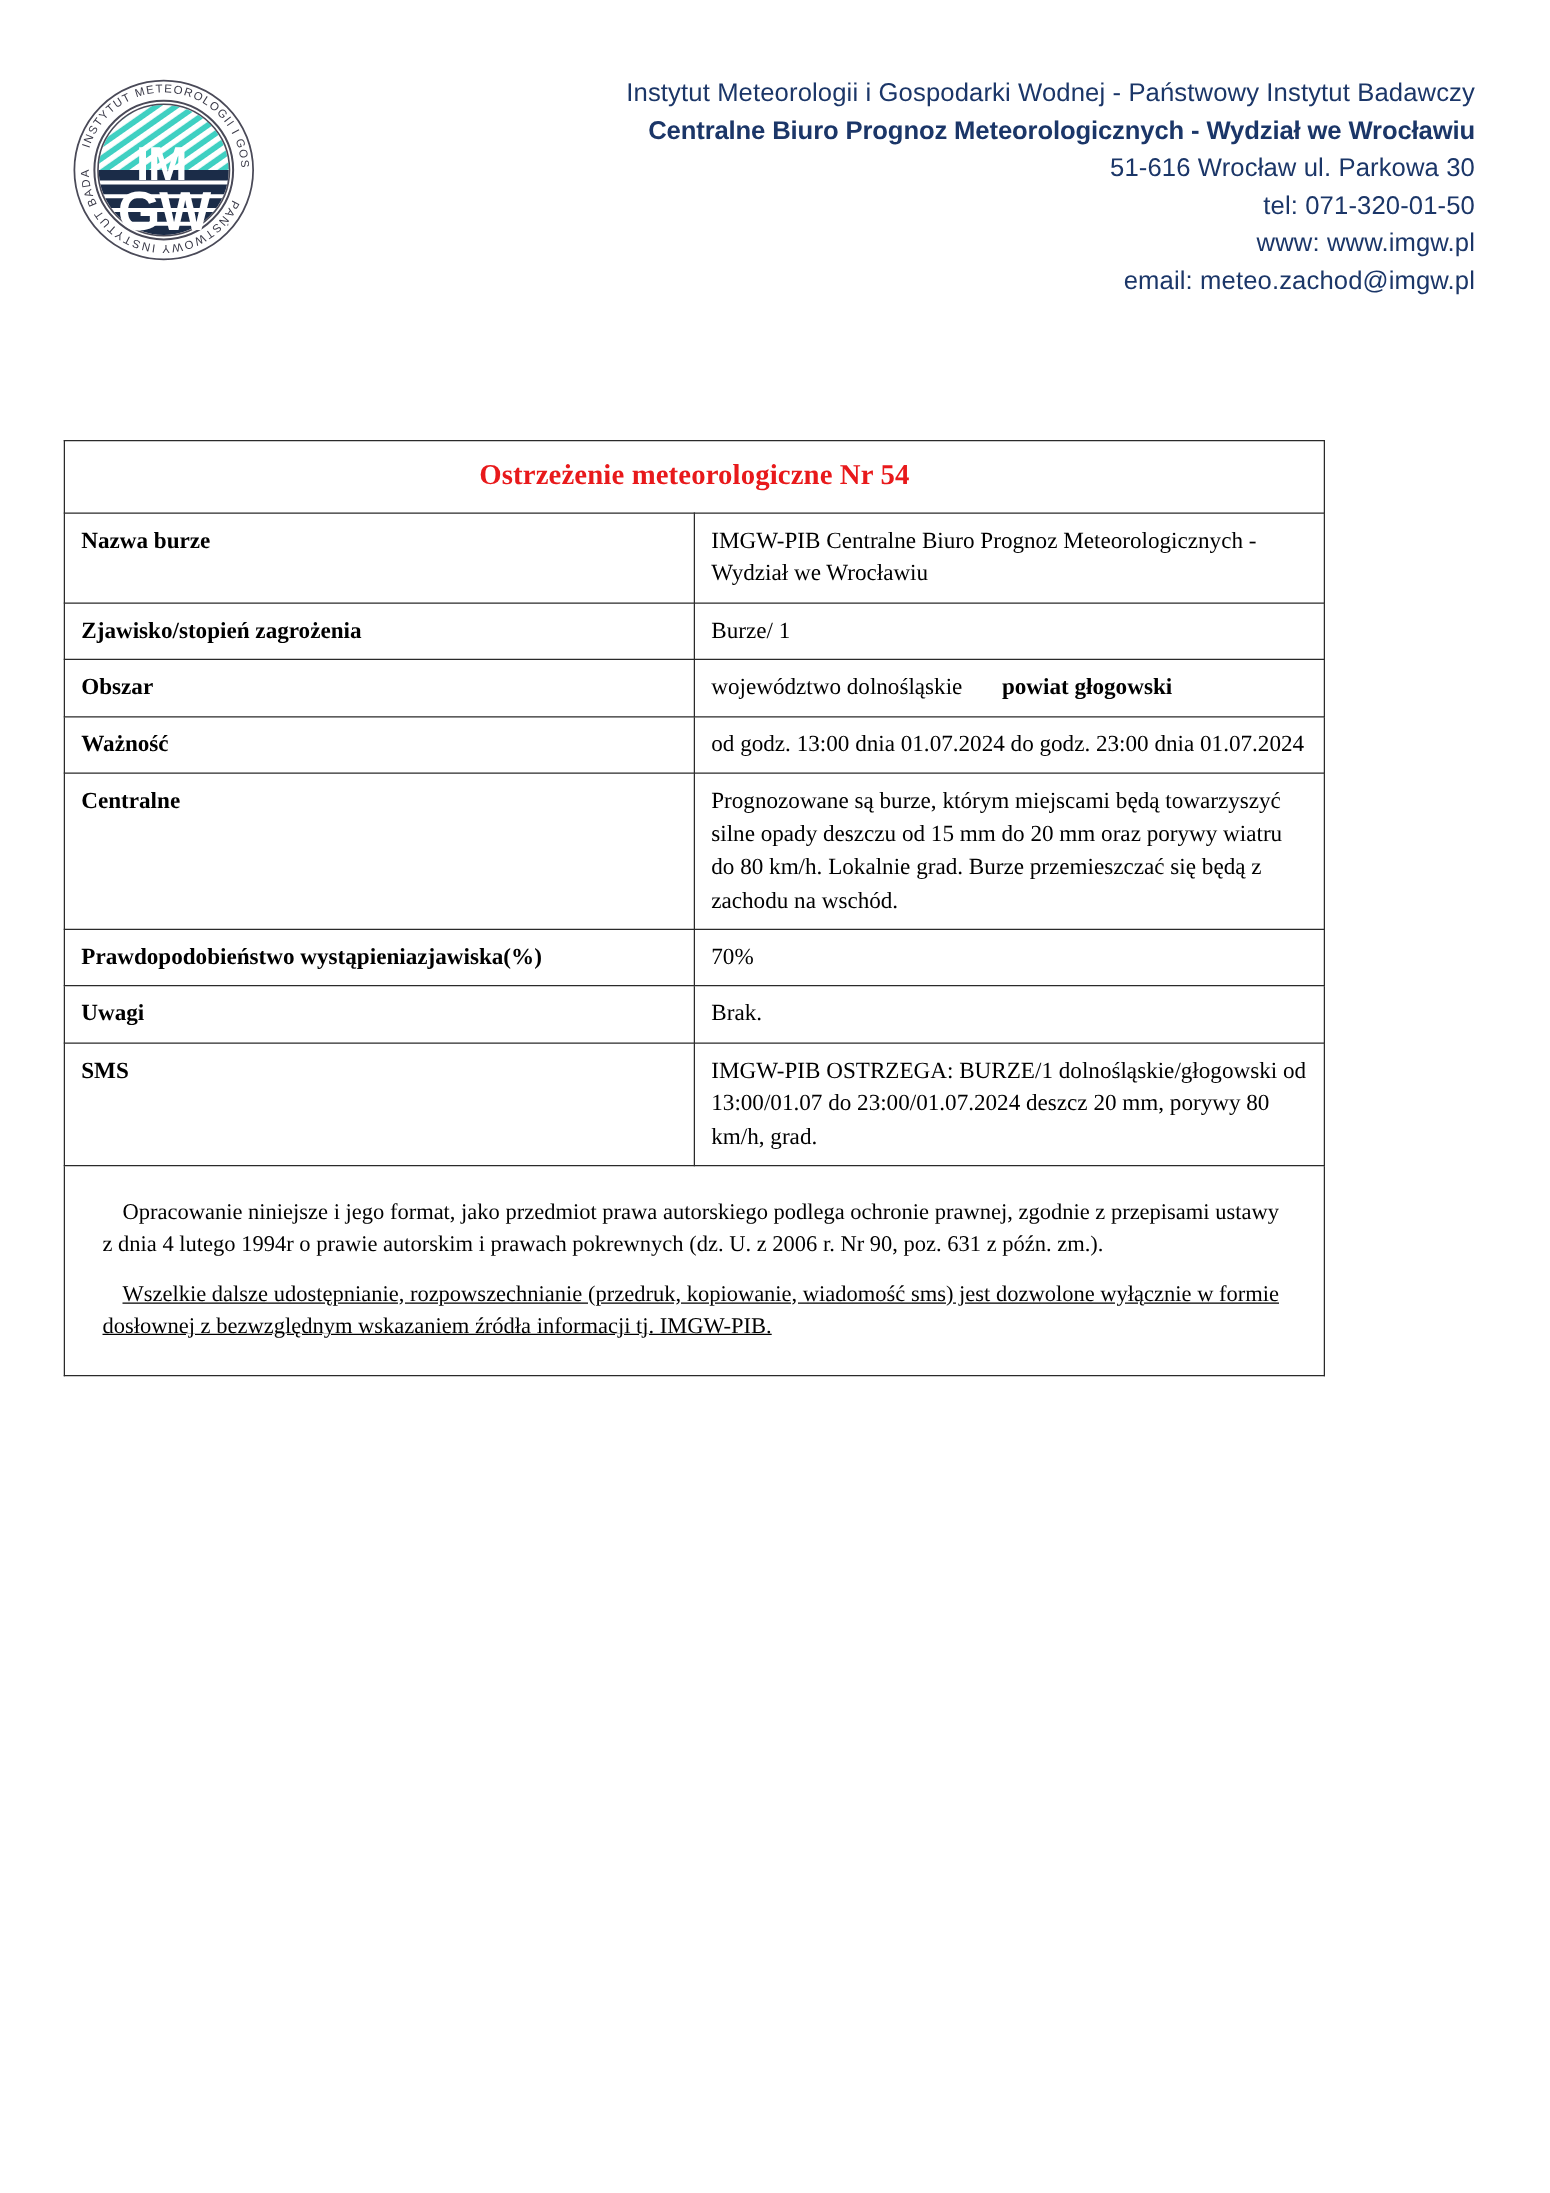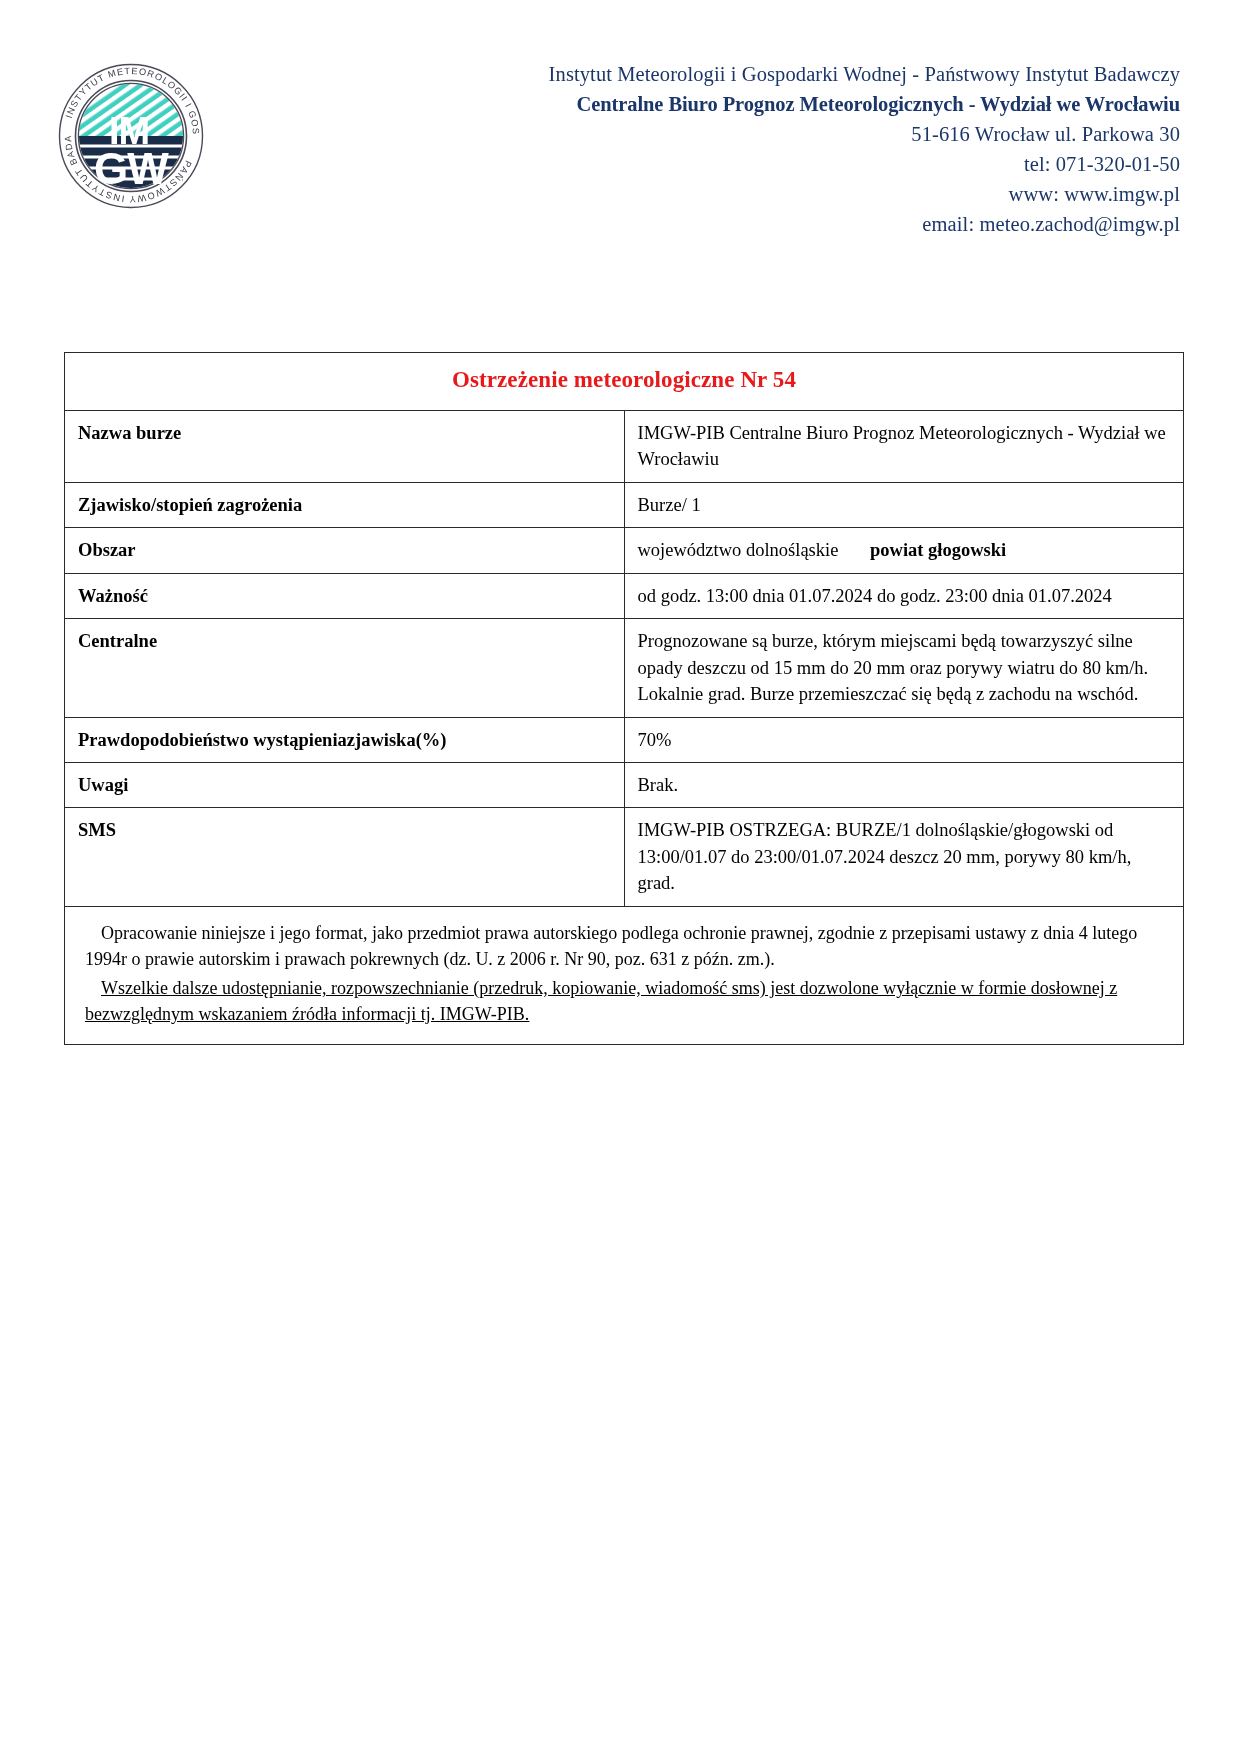--- a/index.html
+++ b/index.html
@@ -34,40 +34,40 @@
     height: 152px;
   }
   .logo-wrap svg { display: block; }
 
   .header-text {
     position: absolute;
     right: 60px;
     top: 60px;
     width: 760px;
     text-align: right;
-    font-family: Liberation Serif, serif;
+    font-family: Liberation Sans, sans-serif;
     color: #1b3668;
     line-height: 1.46;
   }
   .header-text .hl {
     font-size: 20.5px;
     white-space: nowrap;
     letter-spacing: 0.1px;
   }
   .header-text .hl.bold {
     font-weight: bold;
     letter-spacing: -0.1px;
   }
 
   
   .warning-table {
     position: absolute;
-    left: 64px;
+    left: 51px;
     top: 352px;
-    width: 1120px;
+    width: 1009px;
     border-collapse: collapse;
     table-layout: fixed;
     font-size: 18.5px;
   }
   .warning-table td {
     border: 1.4px solid #2a2a2a;
     padding: 9px 11px 9px 13px;
     vertical-align: top;
     line-height: 1.43;
   }
@@ -93,21 +93,21 @@
 
   .b { font-weight: bold; margin-left: 27px; }
 
   
   .legal-cell {
     font-size: 18px;
     line-height: 1.46;
     padding: 10px 14px 12px 16px !important;
   }
   .legal-cell p {
-    margin: 4px;
+    margin: 14px;
     text-indent: 16px;
   }
   .legal-cell p + p { margin-top: 1px; text-decoration: underline; }
 </style>
 </head>
 <body>
 
 <div class="page-header">
 
   <div class="logo-wrap">

